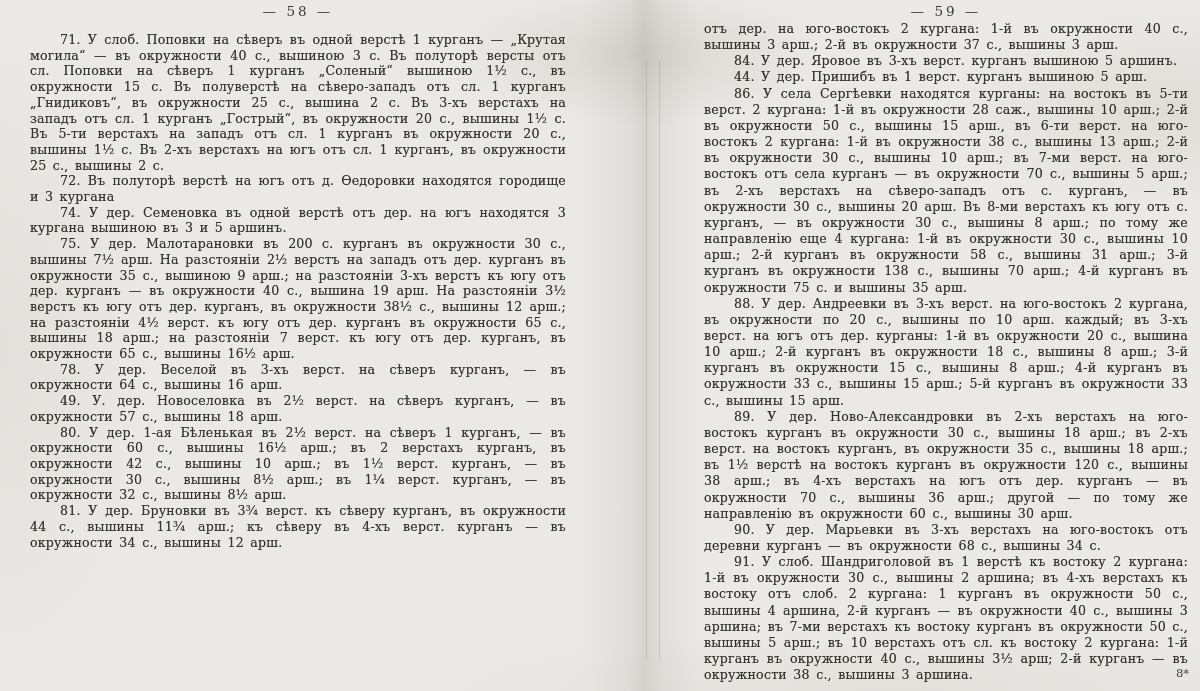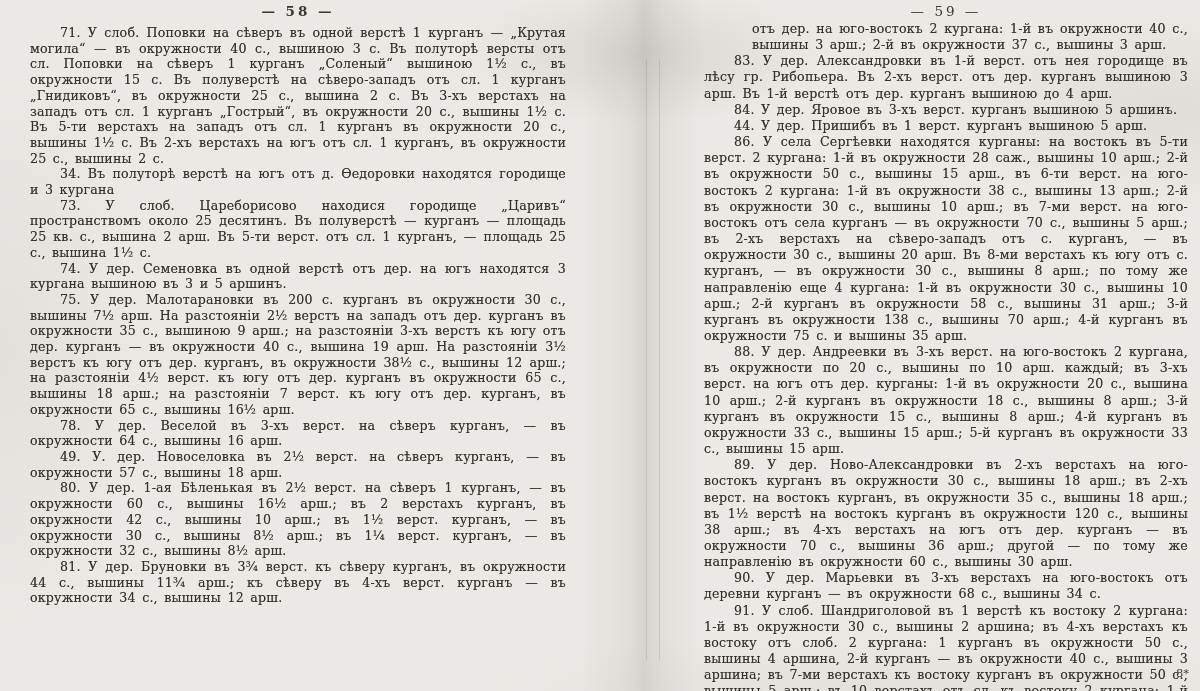--- a/index.html
+++ b/index.html
@@ -37,68 +37,66 @@
   .page { position: absolute; top: 0; }
   .page-left  { left: 30px;  width: 536px; }
   .page-right { left: 704px; width: 484px; }
   .page-head {
     text-align: center;
     font-size: 13.5px;
     letter-spacing: 3px;
     padding-top: 3px;
     color: #3a3833;
   }
-  .page-left  .page-head { margin-bottom: 6px; font-weight: bold; }
+  .page-left  .page-head { margin-bottom: 13px; }
   .page-right .page-head { margin-bottom: 2px; text-align: center; }
   p.entry {
     margin: 0;
     text-align: justify;
     text-indent: 30px;
     font-size: 12.6px;
     line-height: 15.7px;
     word-spacing: 2.2px;
     letter-spacing: 0.2px;
     text-shadow: 0 0 0.5px rgba(60,56,50,0.55);
   }
   .page-right p.entry { line-height: 16.15px; }
-  p.entry.cont { text-indent: 0; margin-left: 48px; }
+  p.entry.cont { text-indent: 0; }
   .signature {
     position: absolute;
     left: 1176px; top: 666px;
     font-size: 11.5px;
     color: #44423c;
   }
 </style>
 </head>
 <body>
 
 <div class="scan">
 
   <div class="gutter"></div>
   <div class="crease-1"></div>
   <div class="crease-2"></div>
 
   <div class="page page-left">
     <div class="page-head">— 58 —</div>
     <p class="entry">71. У слоб. Поповки на сѣверъ въ одной верстѣ 1 курганъ — „Крутая могила“ — въ окружности 40 с., вышиною 3 с. Въ полуторѣ версты отъ сл. Поповки на сѣверъ 1 курганъ „Соленый“ вышиною 1½ с., въ окружности 15 с. Въ полуверстѣ на сѣверо-западъ отъ сл. 1 курганъ „Гнидиковъ“, въ окружности 25 с., вышина 2 с. Въ 3-хъ верстахъ на западъ отъ сл. 1 курганъ „Гострый“, въ окружности 20 с., вышины 1½ с. Въ 5-ти верстахъ на западъ отъ сл. 1 курганъ въ окружности 20 с., вышины 1½ с. Въ 2-хъ верстахъ на югъ отъ сл. 1 курганъ, въ окружности 25 с., вышины 2 с.</p>
-    <p class="entry">34. Въ полуторѣ верстѣ на югъ отъ д. Ѳедоровки находятся городище и 3 кургана</p>
-    <p class="entry">73. У слоб. Цареборисово находися городище „Царивъ“ пространствомъ около 25 десятинъ. Въ полуверстѣ — курганъ — площадь 25 кв. с., вышина 2 арш. Въ 5-ти верст. отъ сл. 1 курганъ, — площадь 25 с., вышина 1½ с.</p>
+    <p class="entry">72. Въ полуторѣ верстѣ на югъ отъ д. Ѳедоровки находятся городище и 3 кургана</p>
     <p class="entry">74. У дер. Семеновка въ одной верстѣ отъ дер. на югъ находятся 3 кургана вышиною въ 3 и 5 аршинъ.</p>
     <p class="entry">75. У дер. Малотарановки въ 200 с. курганъ въ окружности 30 с., вышины 7½ арш. На разстояніи 2½ верстъ на западъ отъ дер. курганъ въ окружности 35 с., вышиною 9 арш.; на разстояніи 3-хъ верстъ къ югу отъ дер. курганъ — въ окружности 40 с., вышина 19 арш. На разстояніи 3½ верстъ къ югу отъ дер. курганъ, въ окружности 38½ с., вышины 12 арш.; на разстояніи 4½ верст. къ югу отъ дер. курганъ въ окружности 65 с., вышины 18 арш.; на разстояніи 7 верст. къ югу отъ дер. курганъ, въ окружности 65 с., вышины 16½ арш.</p>
     <p class="entry">78. У дер. Веселой въ 3-хъ верст. на сѣверъ курганъ, — въ окружности 64 с., вышины 16 арш.</p>
     <p class="entry">49. У. дер. Новоселовка въ 2½ верст. на сѣверъ курганъ, — въ окружности 57 с., вышины 18 арш.</p>
     <p class="entry">80. У дер. 1-ая Бѣленькая въ 2½ верст. на сѣверъ 1 курганъ, — въ окружности 60 с., вышины 16½ арш.; въ 2 верстахъ курганъ, въ окружности 42 с., вышины 10 арш.; въ 1½ верст. курганъ, — въ окружности 30 с., вышины 8½ арш.; въ 1¼ верст. курганъ, — въ окружности 32 с., вышины 8½ арш.</p>
     <p class="entry">81. У дер. Бруновки въ 3¾ верст. къ сѣверу курганъ, въ окружности 44 с., вышины 11¾ арш.; къ сѣверу въ 4-хъ верст. курганъ — въ окружности 34 с., вышины 12 арш.</p>
 
   </div>
 
   <div class="page page-right">
     <div class="page-head">— 59 —</div>
     <p class="entry cont">отъ дер. на юго-востокъ 2 кургана: 1-й въ окружности 40 с., вышины 3 арш.; 2-й въ окружности 37 с., вышины 3 арш.</p>
-    <p class="entry">83. У дер. Александровки въ 1-й верст. отъ нея городище въ лѣсу гр. Рибопьера. Въ 2-хъ верст. отъ дер. курганъ вышиною 3 арш. Въ 1-й верстѣ отъ дер. курганъ вышиною до 4 арш.</p>
     <p class="entry">84. У дер. Яровое въ 3-хъ верст. курганъ вышиною 5 аршинъ.</p>
     <p class="entry">44. У дер. Пришибъ въ 1 верст. курганъ вышиною 5 арш.</p>
     <p class="entry">86. У села Сергѣевки находятся курганы: на востокъ въ 5-ти верст. 2 кургана: 1-й въ окружности 28 саж., вышины 10 арш.; 2-й въ окружности 50 с., вышины 15 арш., въ 6-ти верст. на юго-востокъ 2 кургана: 1-й въ окружности 38 с., вышины 13 арш.; 2-й въ окружности 30 с., вышины 10 арш.; въ 7-ми верст. на юго-востокъ отъ села курганъ — въ окружности 70 с., вышины 5 арш.; въ 2-хъ верстахъ на сѣверо-западъ отъ с. курганъ, — въ окружности 30 с., вышины 20 арш. Въ 8-ми верстахъ къ югу отъ с. курганъ, — въ окружности 30 с., вышины 8 арш.; по тому же направленію еще 4 кургана: 1-й въ окружности 30 с., вышины 10 арш.; 2-й курганъ въ окружности 58 с., вышины 31 арш.; 3-й курганъ въ окружности 138 с., вышины 70 арш.; 4-й курганъ въ окружности 75 с. и вышины 35 арш.</p>
     <p class="entry">88. У дер. Андреевки въ 3-хъ верст. на юго-востокъ 2 кургана, въ окружности по 20 с., вышины по 10 арш. каждый; въ 3-хъ верст. на югъ отъ дер. курганы: 1-й въ окружности 20 с., вышина 10 арш.; 2-й курганъ въ окружности 18 с., вышины 8 арш.; 3-й курганъ въ окружности 15 с., вышины 8 арш.; 4-й курганъ въ окружности 33 с., вышины 15 арш.; 5-й курганъ въ окружности 33 с., вышины 15 арш.</p>
     <p class="entry">89. У дер. Ново-Александровки въ 2-хъ верстахъ на юго-востокъ курганъ въ окружности 30 с., вышины 18 арш.; въ 2-хъ верст. на востокъ курганъ, въ окружности 35 с., вышины 18 арш.; въ 1½ верстѣ на востокъ курганъ въ окружности 120 с., вышины 38 арш.; въ 4-хъ верстахъ на югъ отъ дер. курганъ — въ окружности 70 с., вышины 36 арш.; другой — по тому же направленію въ окружности 60 с., вышины 30 арш.</p>
     <p class="entry">90. У дер. Марьевки въ 3-хъ верстахъ на юго-востокъ отъ деревни курганъ — въ окружности 68 с., вышины 34 с.</p>
     <p class="entry">91. У слоб. Шандриголовой въ 1 верстѣ къ востоку 2 кургана: 1-й въ окружности 30 с., вышины 2 аршина; въ 4-хъ верстахъ къ востоку отъ слоб. 2 кургана: 1 курганъ въ окружности 50 с., вышины 4 аршина, 2-й курганъ — въ окружности 40 с., вышины 3 аршина; въ 7-ми верстахъ къ востоку курганъ въ окружности 50 с., вышины 5 арш.; въ 10 верстахъ отъ сл. къ востоку 2 кургана: 1-й курганъ въ окружности 40 с., вышины 3½ арш; 2-й курганъ — въ окружности 38 с., вышины 3 аршина.</p>
 
   </div>
 

